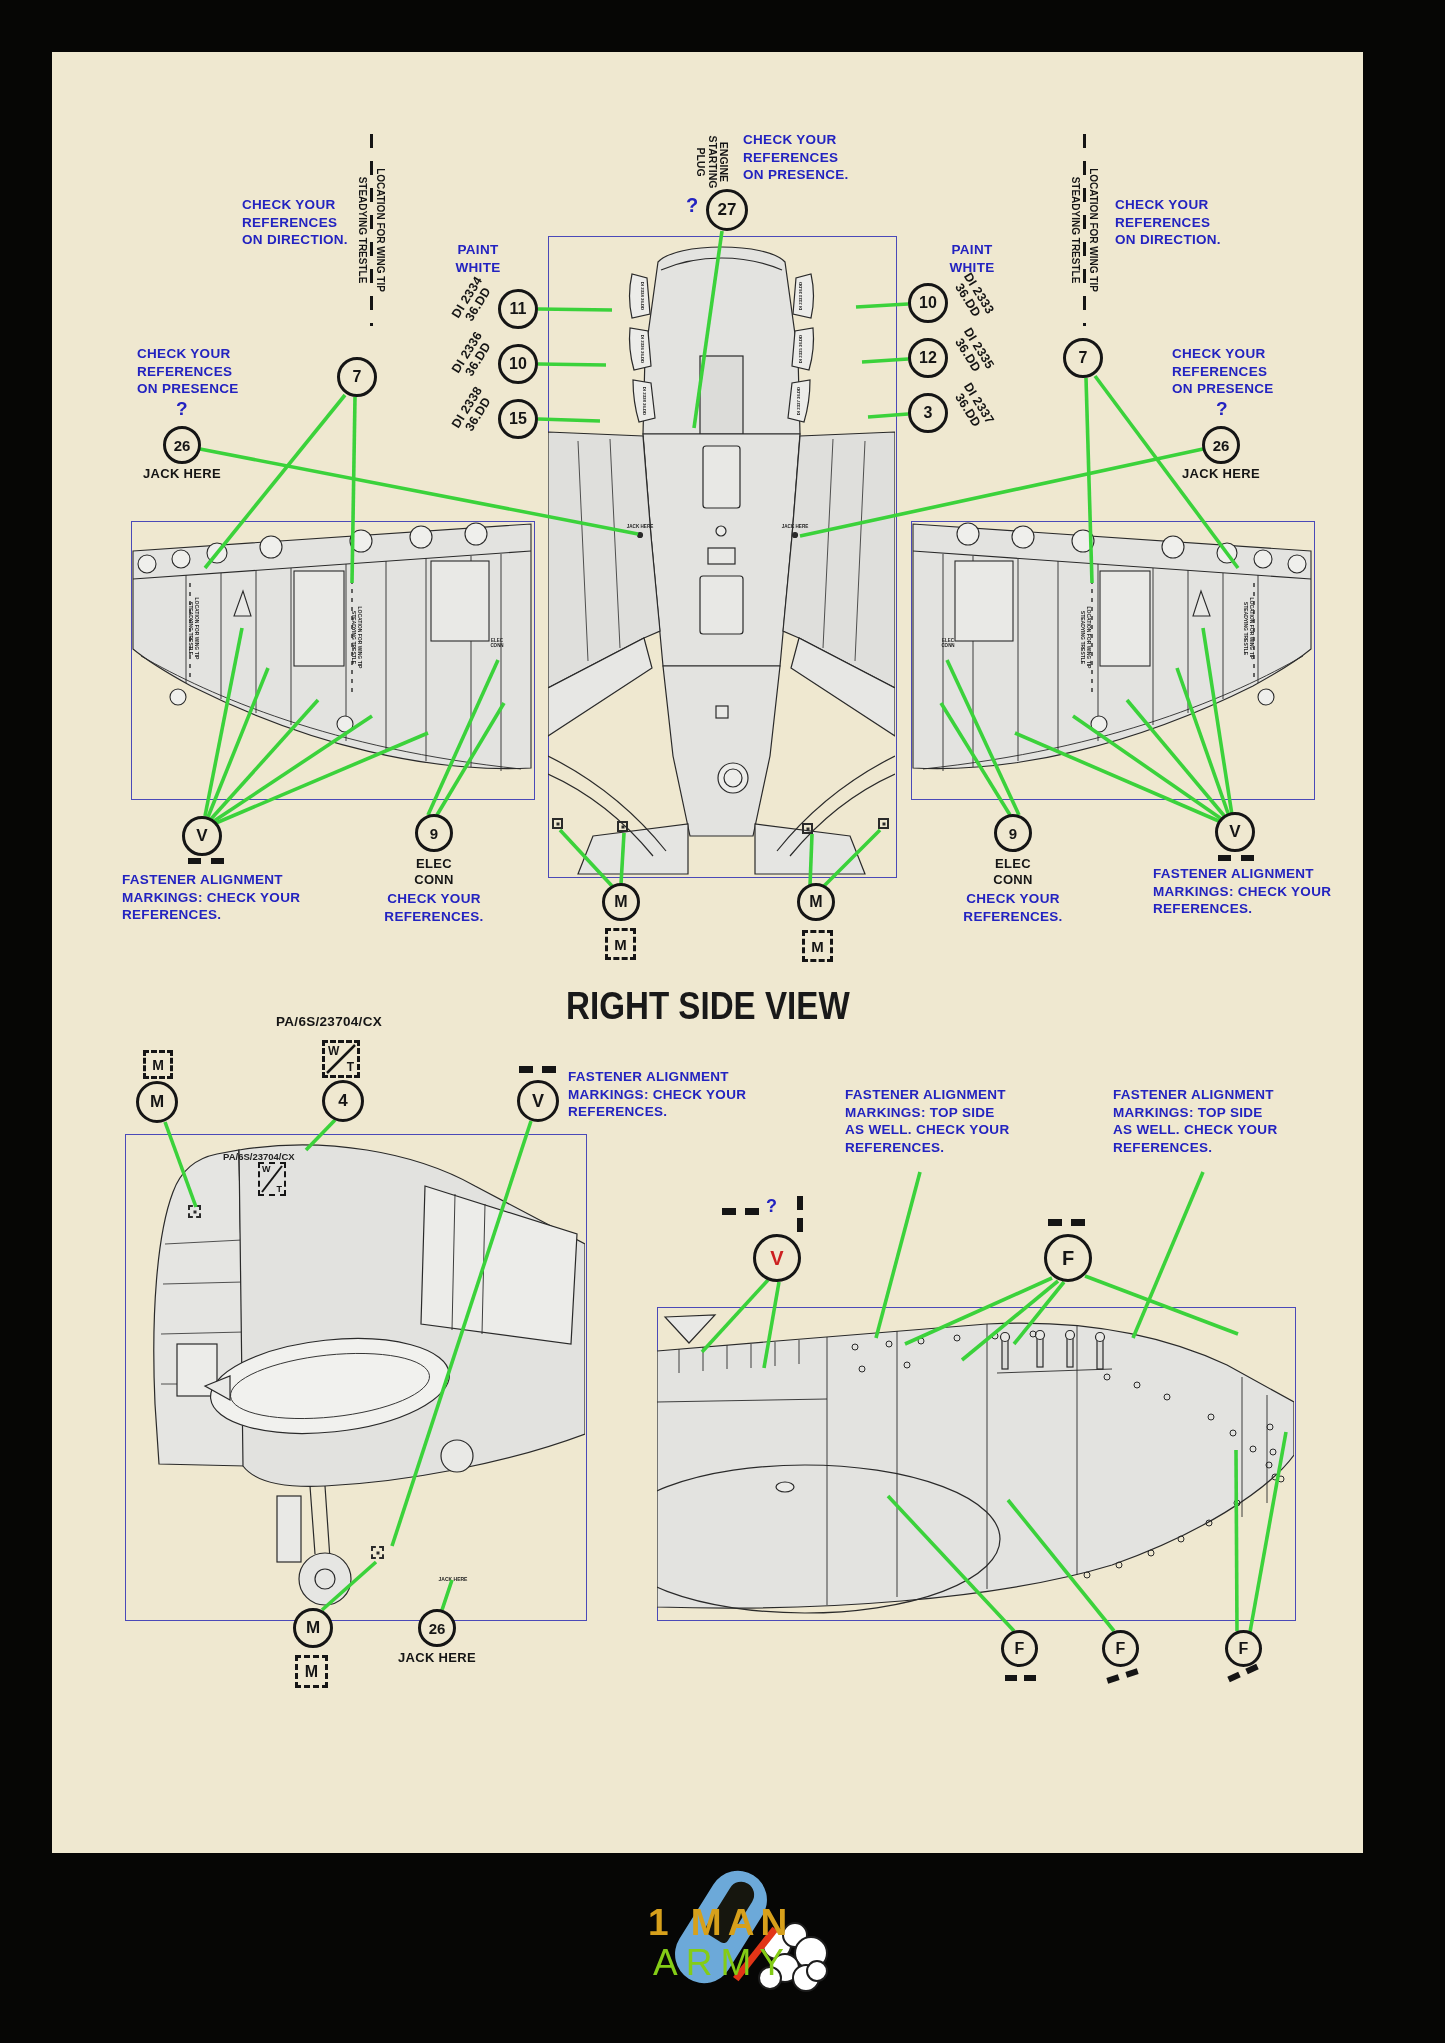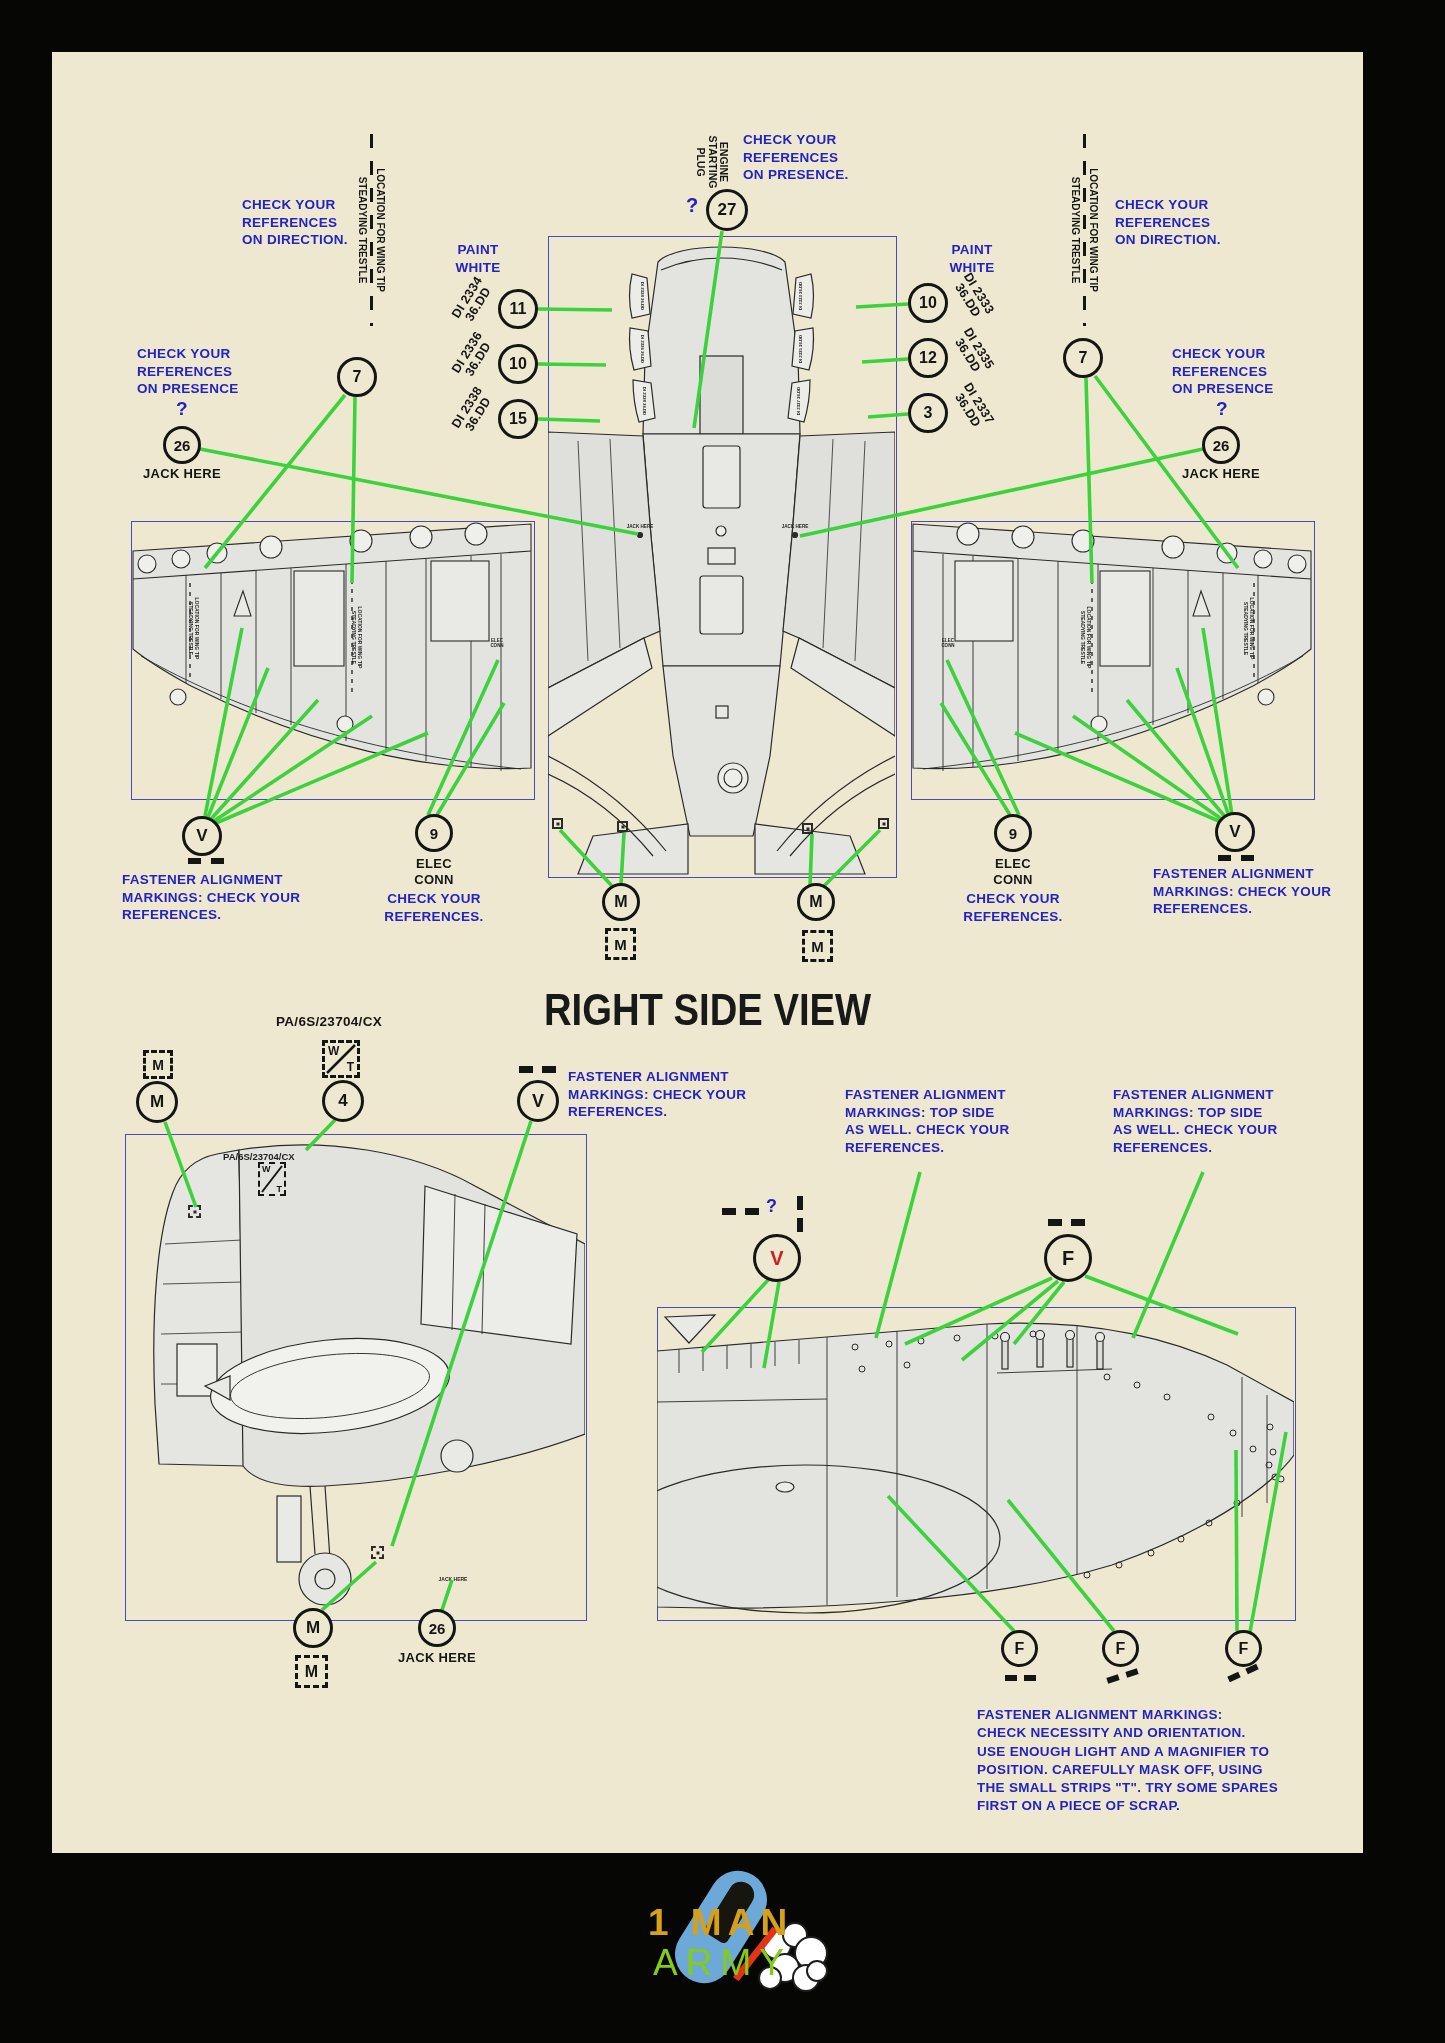--- a/index.html
+++ b/index.html
@@ -31,21 +31,21 @@
   svg.lines{position:absolute;left:0;top:0;z-index:5;pointer-events:none;}
   svg.draw{position:absolute;z-index:3;}
   .cloud{position:absolute;background:#fff;border:2px solid #1d1d1d;border-radius:50%;z-index:9;}
 </style>
 </head>
 <body>
 
 <div class="sheet">
   <div class="paper"></div>
 
-  <div class="title" style="top:984px;font-size:45px;">
+  <div class="title" style="top:984px;font-size:39px;">
     <span>RIGHT SIDE VIEW</span></div>
 
   <div class="box" style="left:548px;top:236px;width:347px;height:640px;"></div>
   <div class="box" style="left:131px;top:521px;width:402px;height:277px;"></div>
   <div class="box" style="left:911px;top:521px;width:402px;height:277px;"></div>
   <div class="box" style="left:125px;top:1134px;width:460px;height:485px;"></div>
   <div class="box" style="left:657px;top:1307px;width:637px;height:312px;"></div>
 
   <svg class="draw" style="left:548px;top:236px;" width="347" height="640" viewBox="0 0 347 640">
     <g stroke="#2a2a2a" stroke-width="1.2" fill="#E3E3E0">
@@ -498,26 +498,20 @@
   <div class="circ" style="left:1001px;top:1630px;width:37px;height:37px;font-size:16px;">F</div>
   <div class="dash" style="left:1005px;top:1675px;width:12px;height:6px;"></div>
   <div class="dash" style="left:1024px;top:1675px;width:12px;height:6px;"></div>
   <div class="circ" style="left:1102px;top:1630px;width:37px;height:37px;font-size:16px;">F</div>
   <div class="dash" style="left:1107px;top:1676px;width:12px;height:6px;transform:rotate(-18deg);"></div>
   <div class="dash" style="left:1126px;top:1670px;width:12px;height:6px;transform:rotate(-18deg);"></div>
   <div class="circ" style="left:1225px;top:1630px;width:37px;height:37px;font-size:16px;">F</div>
   <div class="dash" style="left:1228px;top:1674px;width:12px;height:6px;transform:rotate(-25deg);"></div>
   <div class="dash" style="left:1246px;top:1666px;width:12px;height:6px;transform:rotate(-25deg);"></div>
 
-  <div class="blue" style="left:977px;top:1706px;line-height:18.3px;">FASTENER ALIGNMENT MARKINGS:
-CHECK NECESSITY AND ORIENTATION.
-USE ENOUGH LIGHT AND A MAGNIFIER TO
-POSITION. CAREFULLY MASK OFF, USING
-THE SMALL STRIPS "T". TRY SOME SPARES
-FIRST ON A PIECE OF SCRAP.</div>
 
   <div class="abs" style="left:600px;top:1856px;width:260px;height:160px;z-index:8;">
     <div class="abs" style="left:92px;top:10px;width:58px;height:122px;background:#6CA9D9;border-radius:29px;transform:rotate(32deg);">
       <div class="abs" style="left:16px;top:10px;width:26px;height:64px;background:#16160e;border-radius:13px 13px 5px 5px;"></div>
     </div>
     <div class="cloud" style="left:162px;top:74px;width:26px;height:26px;"></div>
     <div class="cloud" style="left:182px;top:66px;width:22px;height:22px;"></div>
     <div class="cloud" style="left:194px;top:80px;width:30px;height:30px;"></div>
     <div class="cloud" style="left:170px;top:97px;width:26px;height:26px;"></div>
     <div class="cloud" style="left:192px;top:108px;width:24px;height:24px;"></div>

